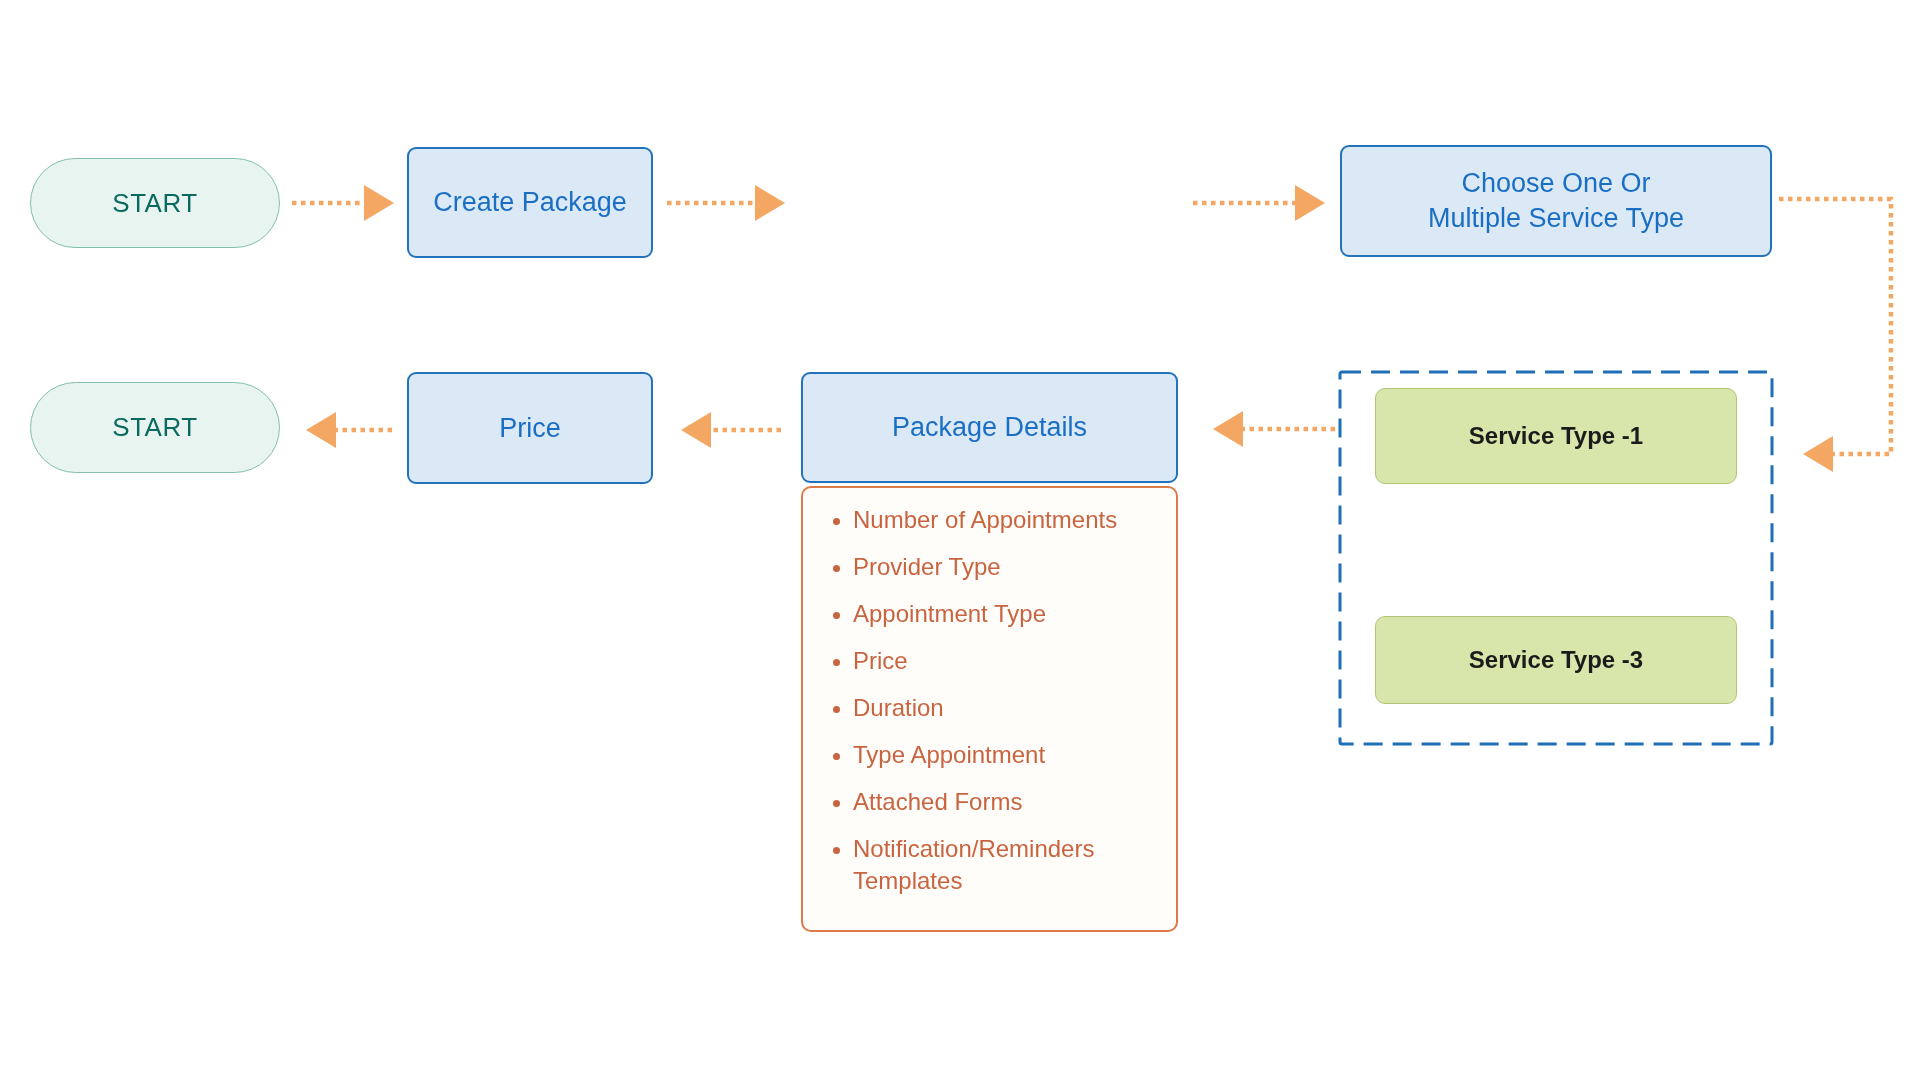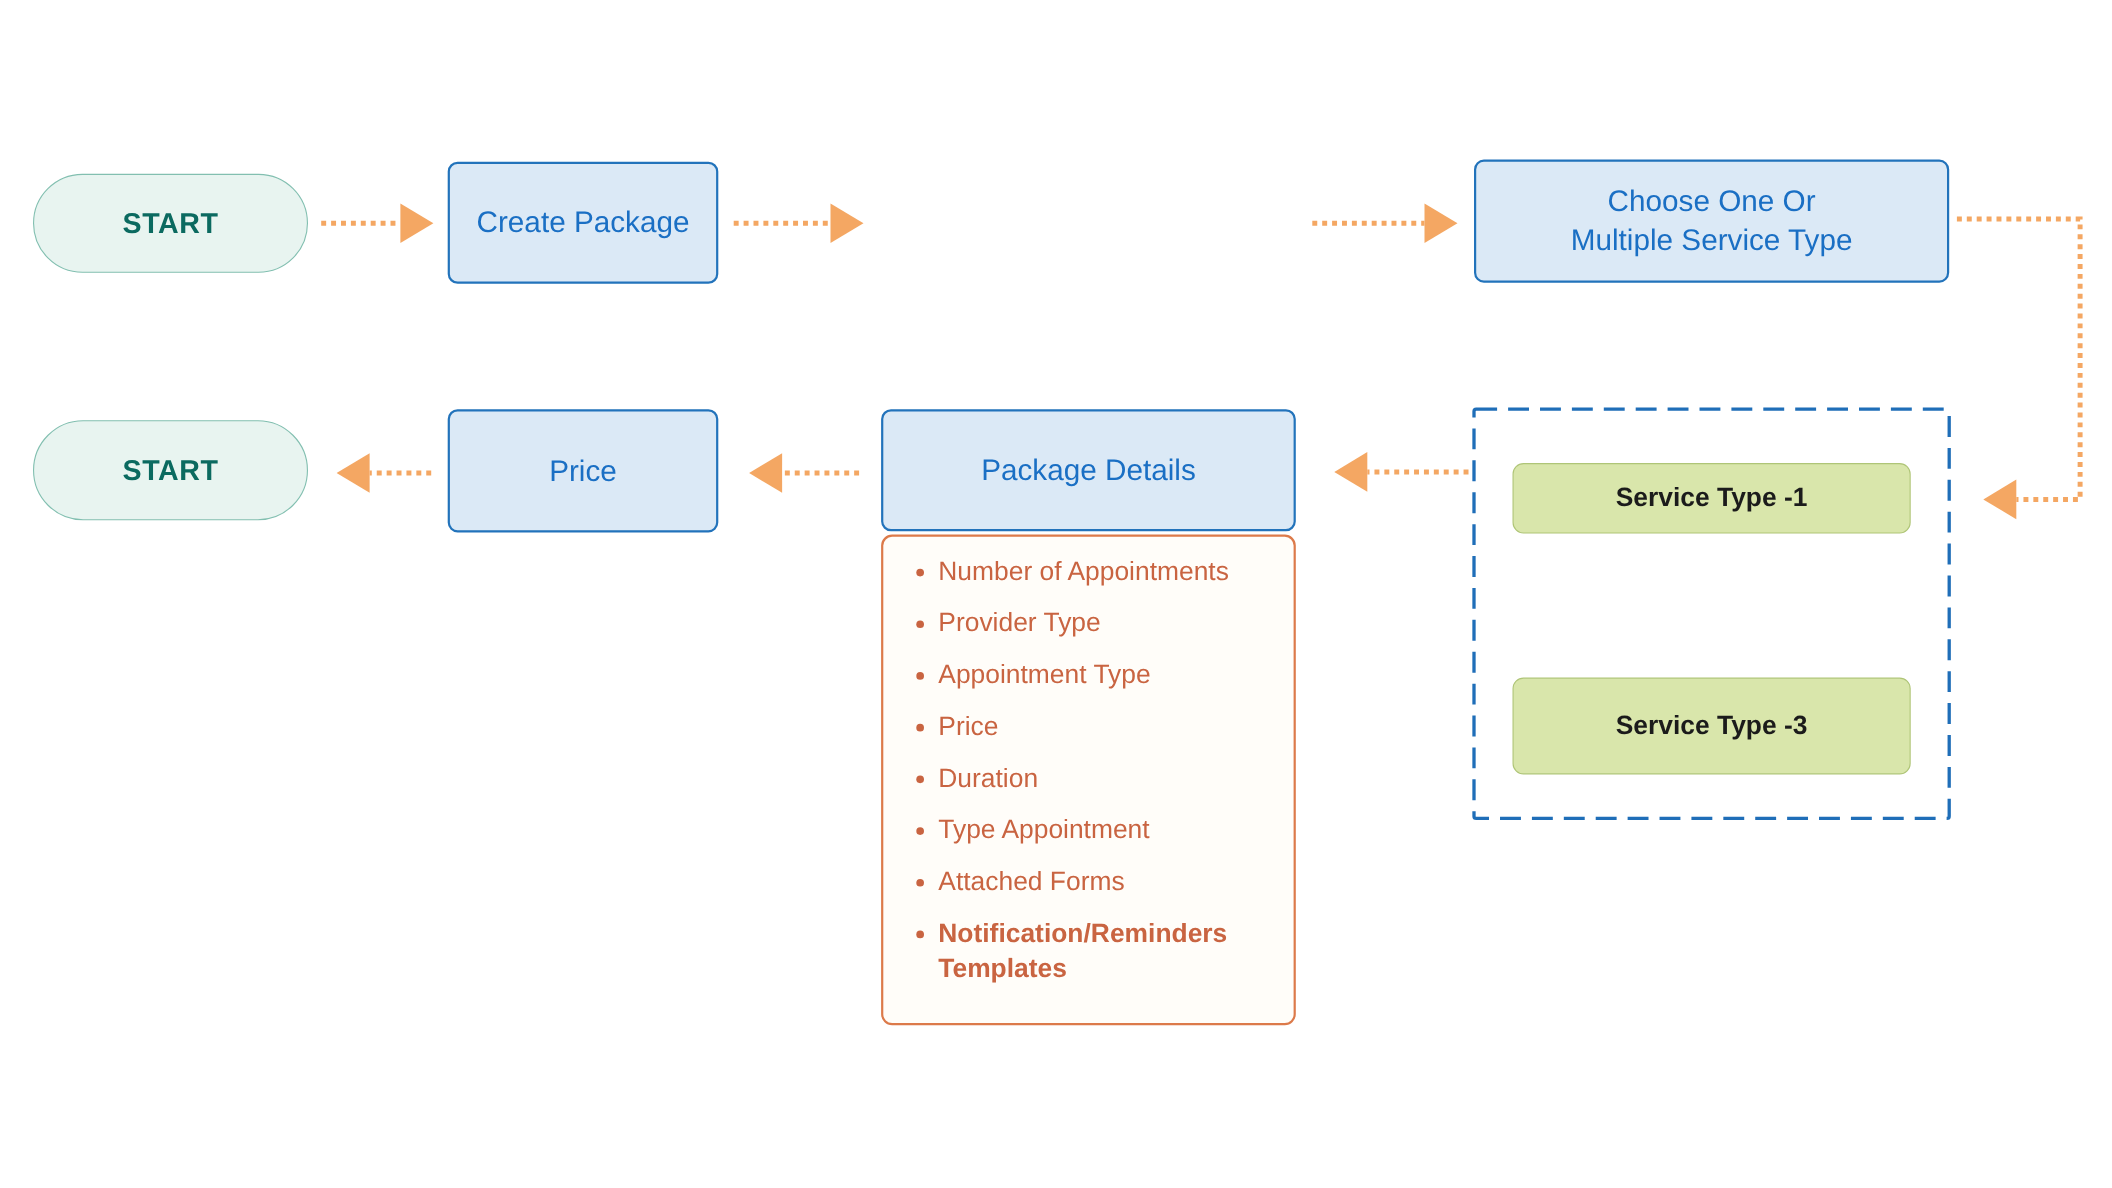--- a/index.html
+++ b/index.html
@@ -61,21 +61,21 @@
     align-items:center;
     justify-content:center;
     text-align:center;
   }
   .terminal{
     background:var(--terminal-fill);
     border:1.5px solid var(--terminal-border);
     border-radius:46px;
     color:var(--terminal-text);
     font-size:26px;
-    font-weight:700;
+    font-weight:400;
     letter-spacing:0.5px;
   }
   .process{
     background:var(--process-fill);
     border:2px solid var(--process-border);
     border-radius:9px;
     color:var(--process-text);
     font-size:27px;
     font-weight:500;
     line-height:35px;
@@ -105,21 +105,21 @@
   .details-list li{
     color:var(--list-text);
     font-size:24px;
     line-height:32px;
     margin-bottom:15px;
   }
   .details-list li::marker{
     color:var(--list-text);
     font-size:22px;
   }
-  .details-list li:last-child{margin-bottom:16px;font-weight:bold;}
+  .details-list li:last-child{margin-bottom:16px;}
 </style>
 </head>
 <body>
 
 <div class="canvas">
 
   <svg class="overlay" viewBox="0 0 1920 1080" aria-hidden="true">
 
     <rect class="group-rect" x="1340" y="372" width="432" height="372" rx="2"></rect>
 
@@ -191,21 +191,21 @@
       <li>Provider Type</li>
       <li>Appointment Type</li>
       <li>Price</li>
       <li>Duration</li>
       <li>Type Appointment</li>
       <li>Attached Forms</li>
       <li>Notification/Reminders Templates</li>
     </ul>
   </div>
 
-  <div class="node service" style="left:1375px;top:421px;width:362px;height:64px">
+  <div class="node service" style="left:1375px;top:388px;width:362px;height:96px">
     <span>Service Type -1</span>
   </div>
 
 
   <div class="node service" style="left:1375px;top:616px;width:362px;height:88px">
     <span>Service Type -3</span>
   </div>
 
 </div>
 

